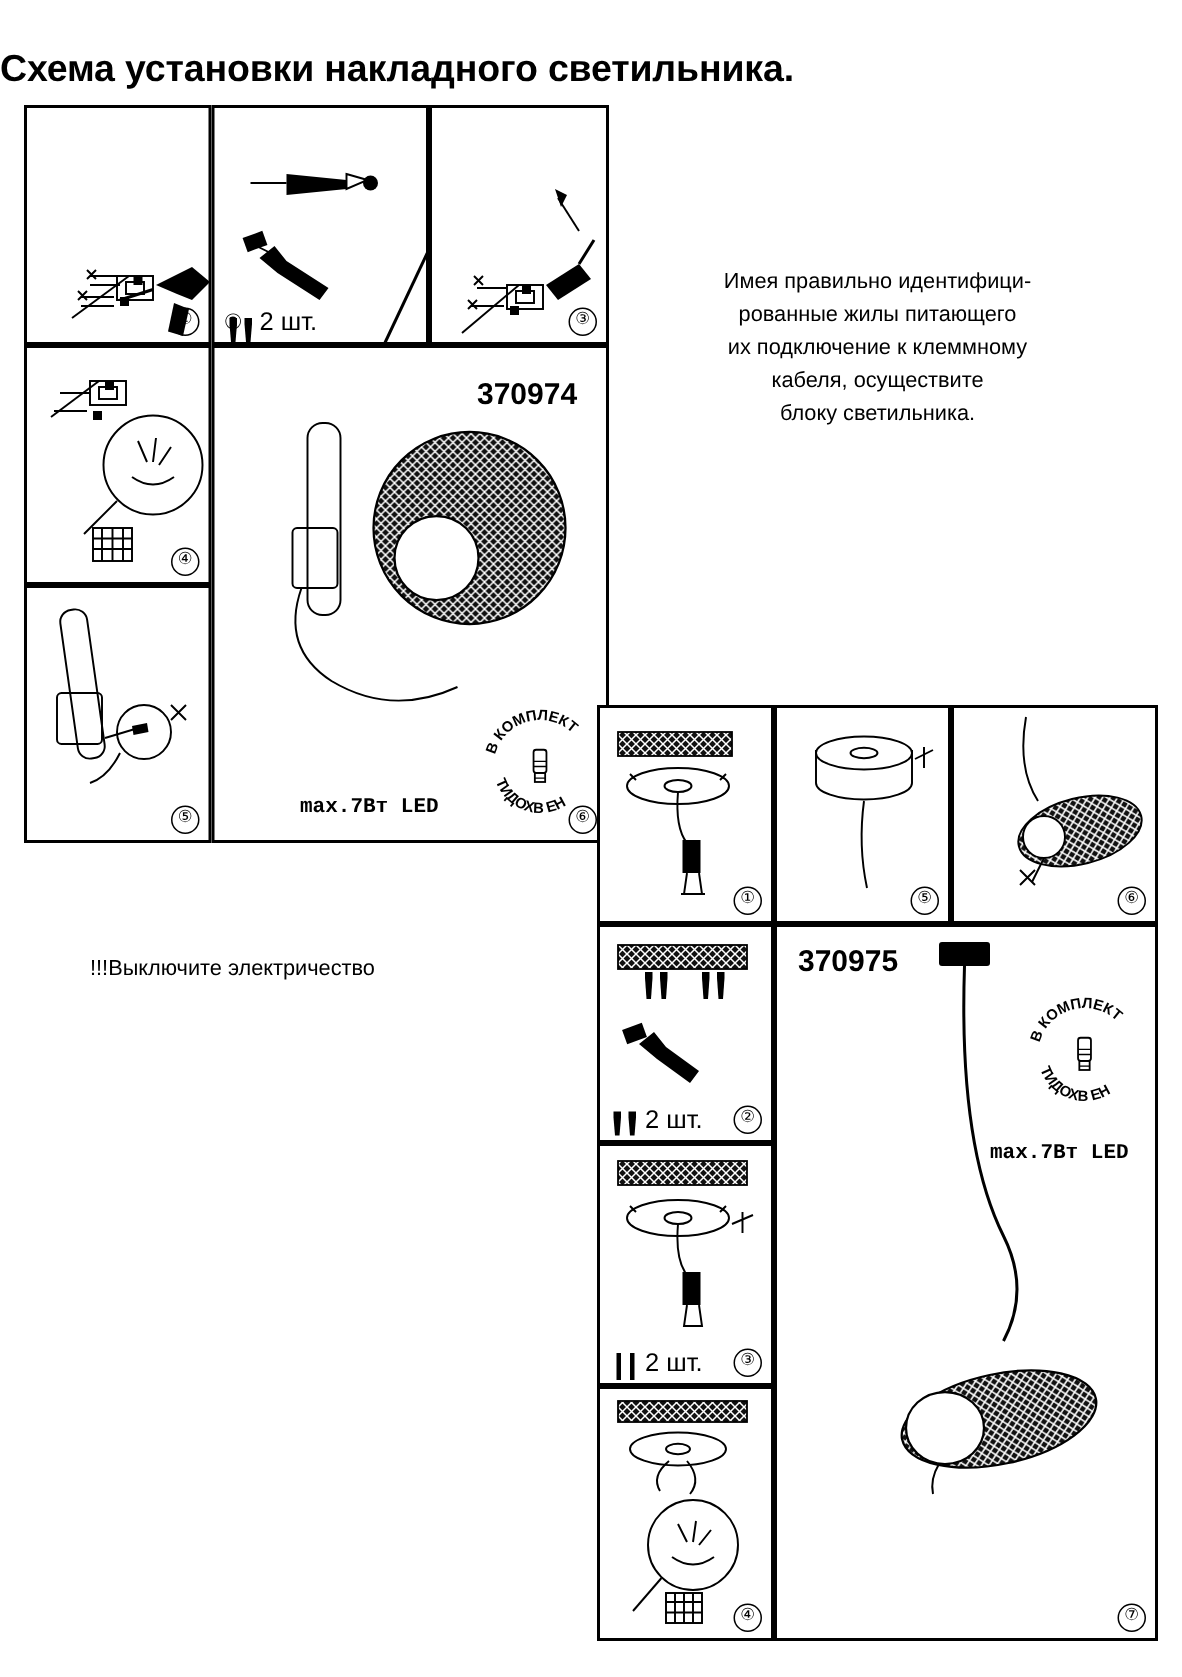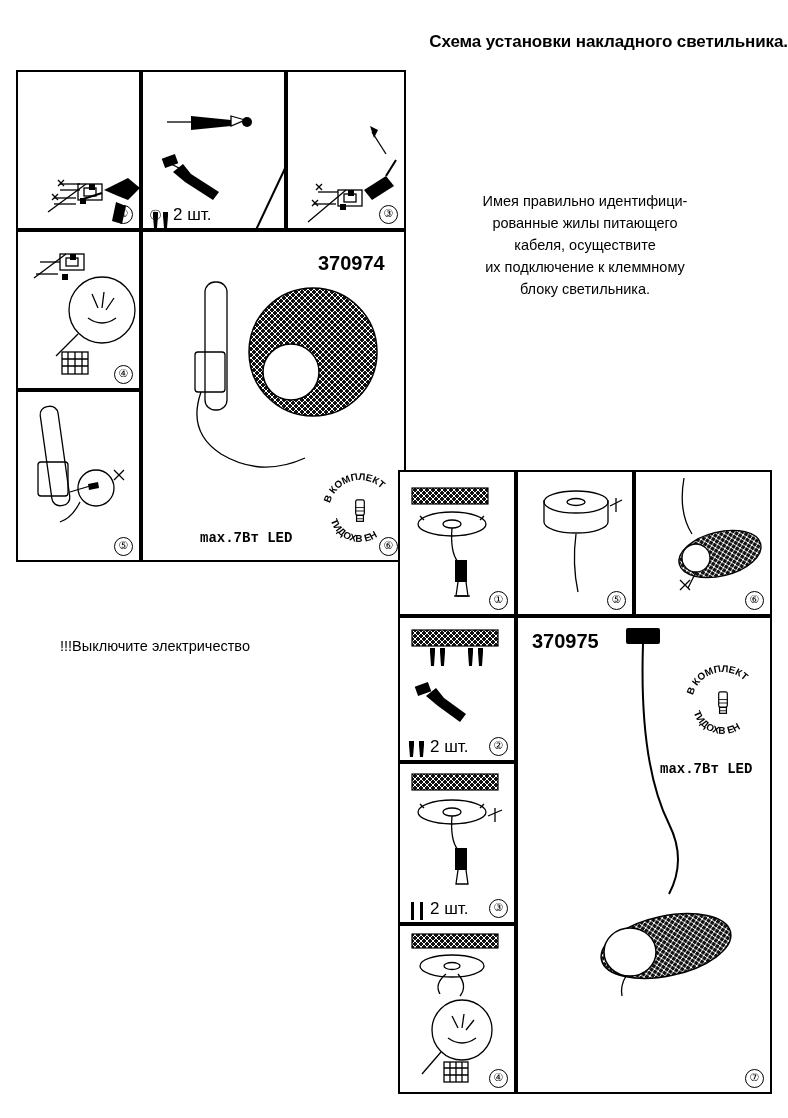--- a/index.html
+++ b/index.html
@@ -17,22 +17,22 @@
   }
   .page {
     position: absolute;
     inset: 0;
   }
   .title {
     position: absolute;
     top: 32px;
     left: 0;
     width: 788px;
-    text-align: right;
-    font-size: 17px;
+    text-align: left;
+    font-size: 25px;
     font-weight: bold;
     letter-spacing: -0.1px;
   }
   .cell {
     position: absolute;
     border: 2px solid #000;
     box-sizing: border-box;
     background: #fff;
   }
   .cellnum {
@@ -53,21 +53,21 @@
     left: 30px;
     bottom: 3px;
     font-size: 17px;
     font-family: "Liberation Sans", sans-serif;
   }
 
   
   .note-right {
     position: absolute;
     left: 420px;
-    top: 190px;
+    top: 177px;
     width: 330px;
     text-align: center;
     font-size: 14.5px;
     line-height: 22px;
   }
   .warning {
     position: absolute;
     left: 60px;
     top: 638px;
     width: 330px;
@@ -260,22 +260,22 @@
         </g>
       </svg>
     </div>
 
     <div class="cellnum">⑥</div>
   </div>
 
   <div class="note-right">
     <div>Имея правильно идентифици-</div>
     <div>рованные жилы питающего</div>
+    <div>их подключение к клеммному</div>
     <div>кабеля, осуществите</div>
-    <div>их подключение к клеммному</div>
     <div>блоку светильника.</div>
   </div>
 
   <div class="warning">!!!Выключите электричество</div>
 
   <div class="cell" style="left:398px; top:470px; width:118px; height:146px;">
     <svg class="art" width="118" height="146" viewBox="0 0 118 146">
 
       <rect x="12" y="16" width="76" height="16" fill="url(#mesh)" stroke="#000" stroke-width="1.2"></rect>
 

